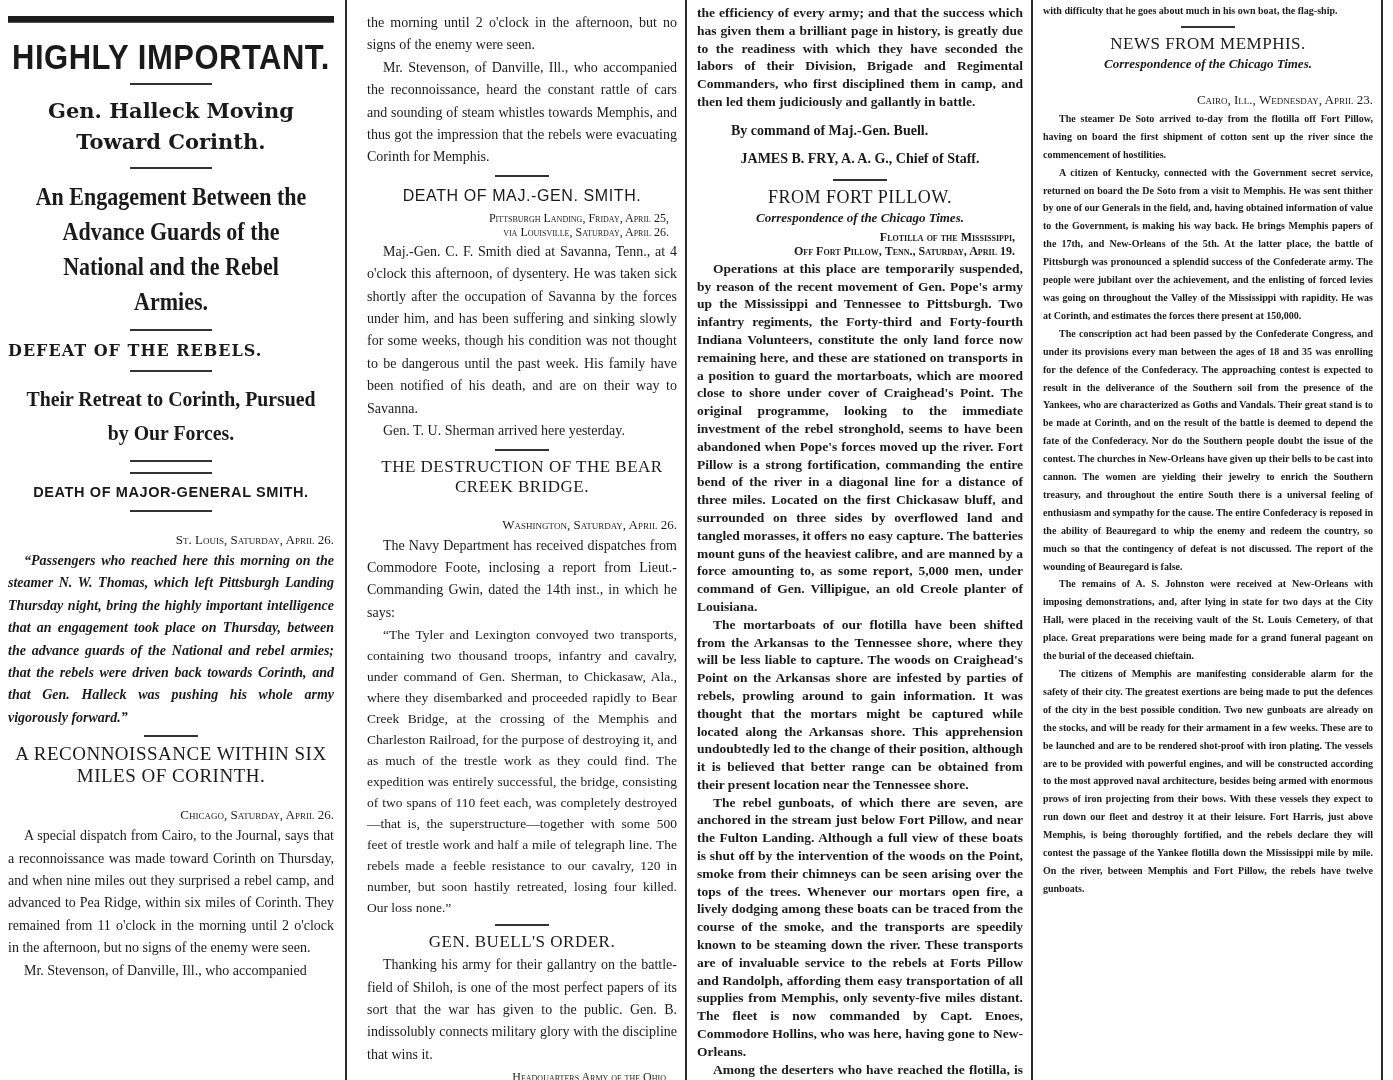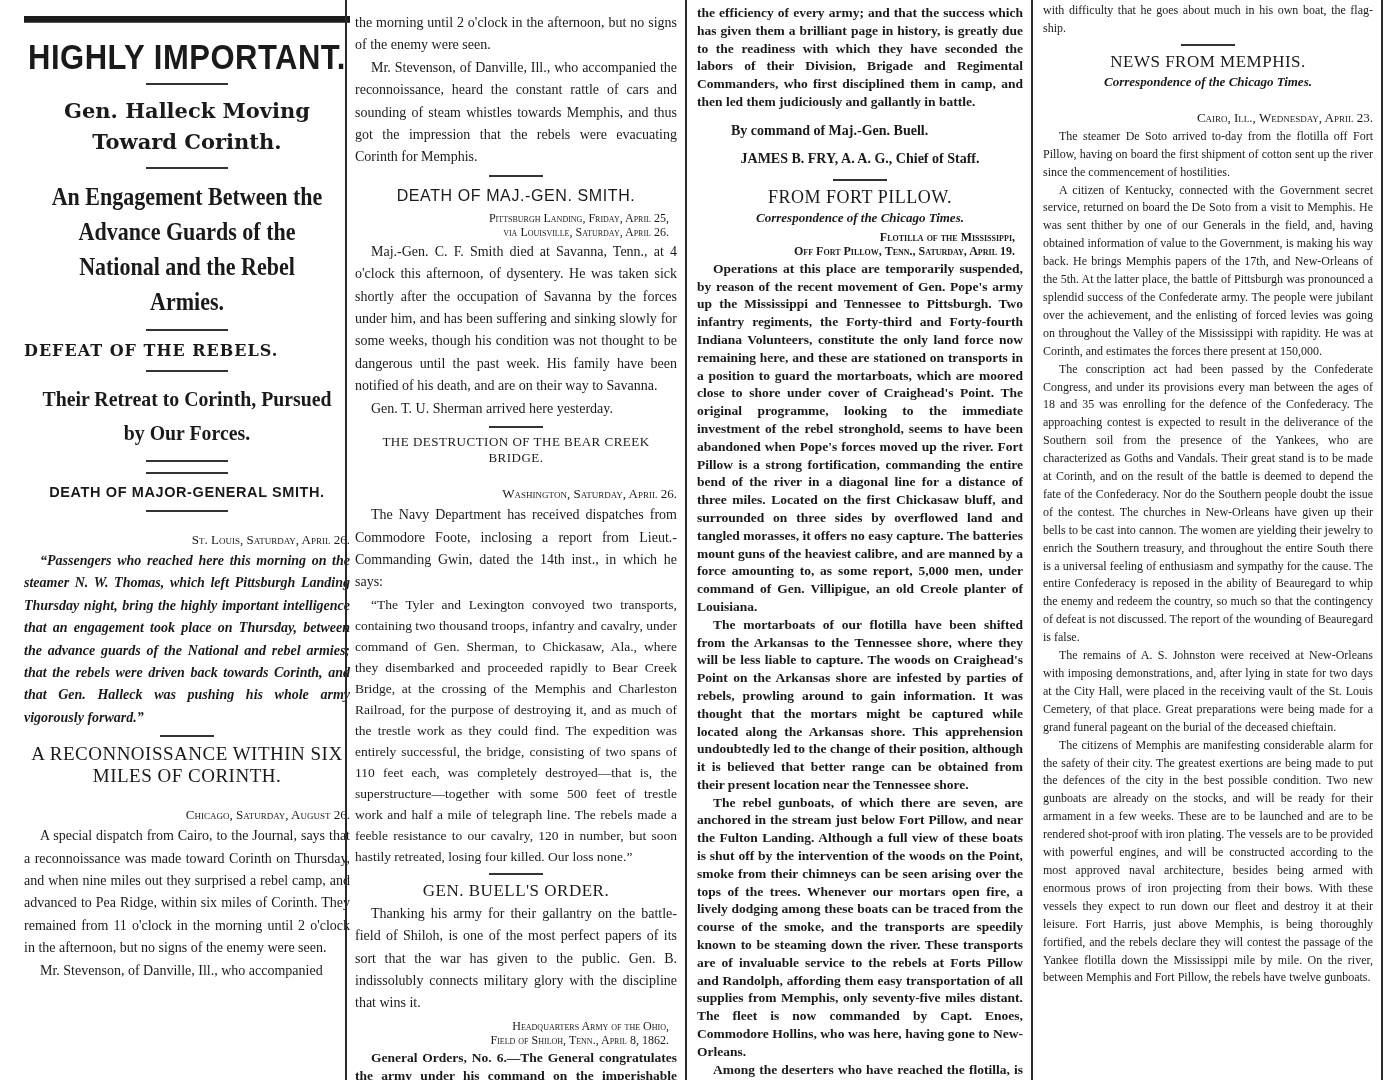--- a/index.html
+++ b/index.html
@@ -7,22 +7,22 @@
     width:1393px; height:1080px; overflow:hidden;
     background:#ffffff; color:#1a1a1a;
     font-family:"Liberation Serif","DejaVu Serif",serif;
     position:relative;
   }
   .page { position:absolute; left:0; top:0; width:1393px; height:1080px; }
   .col {
     position:absolute; top:0; height:1080px; overflow:hidden;
     box-sizing:border-box;
   }
-  .col1 { left:20px; width:336px; padding:0 6px 0 4px; }
-  .col2 { left:345px; width:338px; padding:0 6px 0 8px; border-left:2px solid #2a2a2a; }
+  .col1 { left:4px; width:336px; padding:0 6px 0 4px; }
+  .col2 { left:345px; width:338px; padding:0 6px 0 20px; border-left:2px solid #2a2a2a; }
   .col3 { left:685px; width:344px; padding:0 6px 0 10px; border-left:2px solid #2a2a2a; }
   .col4 { left:1031px; width:352px; padding:0 8px 0 10px; border-left:2px solid #2a2a2a; border-right:2px solid #2a2a2a; }
 
   .toprule { height:6px; background:#1c1c1c; margin:16px 0 4px 0; border-bottom:1px solid #555; }
 
   .hl-main {
     font-family:"Liberation Sans","DejaVu Sans",sans-serif; font-weight:bold;
     font-size:31px; letter-spacing:0.5px; text-align:center; margin:14px 0 8px 0;
     transform:scaleY(1.15); transform-origin:top;
   }
@@ -34,21 +34,21 @@
   .hl-small { font-family:Liberation Sans, sans-serif; font-size:14.5px; letter-spacing:0.6px; text-align:center; margin:10px 0 6px 0; font-weight:bold; }
   .hl-sub { font-family:"Liberation Serif",serif; font-size:19px; letter-spacing:0.5px; text-align:center; margin:4px 0 2px 0; }
 
   .rule { width:82px; height:2px; background:#333; margin:10px auto; }
   .rule.short { width:54px; margin:6px auto; }
 
   .dateline { text-align:right; font-size:13px; margin:20px 0 2px 0; }
   .corr { text-align:center; font-style:italic; font-size:13px; font-weight:bold; margin:2px 0 0 0; }
   .para { font-size:14px; line-height:22.4px; text-align:justify; margin:0; text-indent:16px; }
   .para.dense { font-size:13.5px; line-height:17.8px; font-weight:bold; }
-  .para.dense2 { font-size:12px; line-height:17.9px; }
+  .para.dense2 { font-size:10px; line-height:17.9px;font-weight:bold; }
   .para.quote { font-style:italic; font-weight:bold; }
   .para.noind { text-indent:0; }
   .sig { text-align:center; font-weight:bold; font-size:14px; margin:12px; }
   .sig.left { text-align:left; padding-left:22px; }
   .dl-block { text-align:right; font-size:12px; line-height:14px; margin:4px 8px 2px 0; font-variant:small-caps; }
   .sc { font-variant:small-caps; }
 </style>
 </head>
 <body>
 
@@ -66,38 +66,38 @@
     <div class="rule"></div>
     <div class="hl-5">Their Retreat to Corinth, Pursued by Our Forces.</div>
     <div class="rule"></div>
     <div class="rule"></div>
     <div class="hl-small">DEATH OF MAJOR-GENERAL SMITH.</div>
     <div class="rule"></div>
     <div class="dateline sc">St. Louis, Saturday, April 26.</div>
     <p class="para quote">“Passengers who reached here this morning on the steamer N. W. Thomas, which left Pittsburgh Landing Thursday night, bring the highly important intelligence that an engagement took place on Thursday, between the advance guards of the National and rebel armies; that the rebels were driven back towards Corinth, and that Gen. Halleck was pushing his whole army vigorously forward.”</p>
     <div class="rule short"></div>
     <div class="hl-sub">A RECONNOISSANCE WITHIN SIX MILES OF CORINTH.</div>
-    <div class="dateline sc">Chicago, Saturday, August 26.</div>
+    <div class="dateline sc">Chicago, Saturday, April 26.</div>
     <p class="para">A special dispatch from Cairo, to the Journal, says that a reconnoissance was made toward Corinth on Thursday, and when nine miles out they surprised a rebel camp, and advanced to Pea Ridge, within six miles of Corinth. They remained from 11 o'clock in the morning until 2 o'clock in the afternoon, but no signs of the enemy were seen.</p>
     <p class="para">Mr. Stevenson, of Danville, Ill., who accompanied</p>
   </div>
 
   <div class="col col2">
     <p class="para noind" style="margin-top:12px">the morning until 2 o'clock in the afternoon, but no signs of the enemy were seen.</p>
     <p class="para">Mr. Stevenson, of Danville, Ill., who accompanied the reconnoissance, heard the constant rattle of cars and sounding of steam whistles towards Memphis, and thus got the impression that the rebels were evacuating Corinth for Memphis.</p>
     <div class="rule short"></div>
     <div class="hl-small" style="font-weight:normal;font-size:16px">DEATH OF MAJ.-GEN. SMITH.</div>
     <div class="dl-block">
       <div>Pittsburgh Landing, Friday, April 25,</div>
       <div>via Louisville, Saturday, April 26.</div>
     </div>
     <p class="para">Maj.-Gen. C. F. Smith died at Savanna, Tenn., at 4 o'clock this afternoon, of dysentery. He was taken sick shortly after the occupation of Savanna by the forces under him, and has been suffering and sinking slowly for some weeks, though his condition was not thought to be dangerous until the past week. His family have been notified of his death, and are on their way to Savanna.</p>
     <p class="para">Gen. T. U. Sherman arrived here yesterday.</p>
     <div class="rule short"></div>
-    <div class="hl-sub" style="font-size:13px">THE DESTRUCTION OF THE BEAR CREEK BRIDGE.</div>
+    <div class="hl-sub" style="font-size:17px">THE DESTRUCTION OF THE BEAR CREEK BRIDGE.</div>
     <div class="dateline sc">Washington, Saturday, April 26.</div>
     <p class="para">The Navy Department has received dispatches from Commodore Foote, inclosing a report from Lieut.-Commanding Gwin, dated the 14th inst., in which he says:</p>
     <p class="para" style="font-size:13.5px;line-height:21px">“The Tyler and Lexington convoyed two transports, containing two thousand troops, infantry and cavalry, under command of Gen. Sherman, to Chickasaw, Ala., where they disembarked and proceeded rapidly to Bear Creek Bridge, at the crossing of the Memphis and Charleston Railroad, for the purpose of destroying it, and as much of the trestle work as they could find. The expedition was entirely successful, the bridge, consisting of two spans of 110 feet each, was completely destroyed—that is, the superstructure—together with some 500 feet of trestle work and half a mile of telegraph line. The rebels made a feeble resistance to our cavalry, 120 in number, but soon hastily retreated, losing four killed. Our loss none.”</p>
     <div class="rule short"></div>
     <div class="hl-sub" style="font-size:17px">GEN. BUELL'S ORDER.</div>
     <p class="para">Thanking his army for their gallantry on the battle-field of Shiloh, is one of the most perfect papers of its sort that the war has given to the public. Gen. B. indissolubly connects military glory with the discipline that wins it.</p>
     <div class="dl-block">
       <div>Headquarters Army of the Ohio,</div>
       <div>Field of Shiloh, Tenn., April 8, 1862.</div>
     </div>

